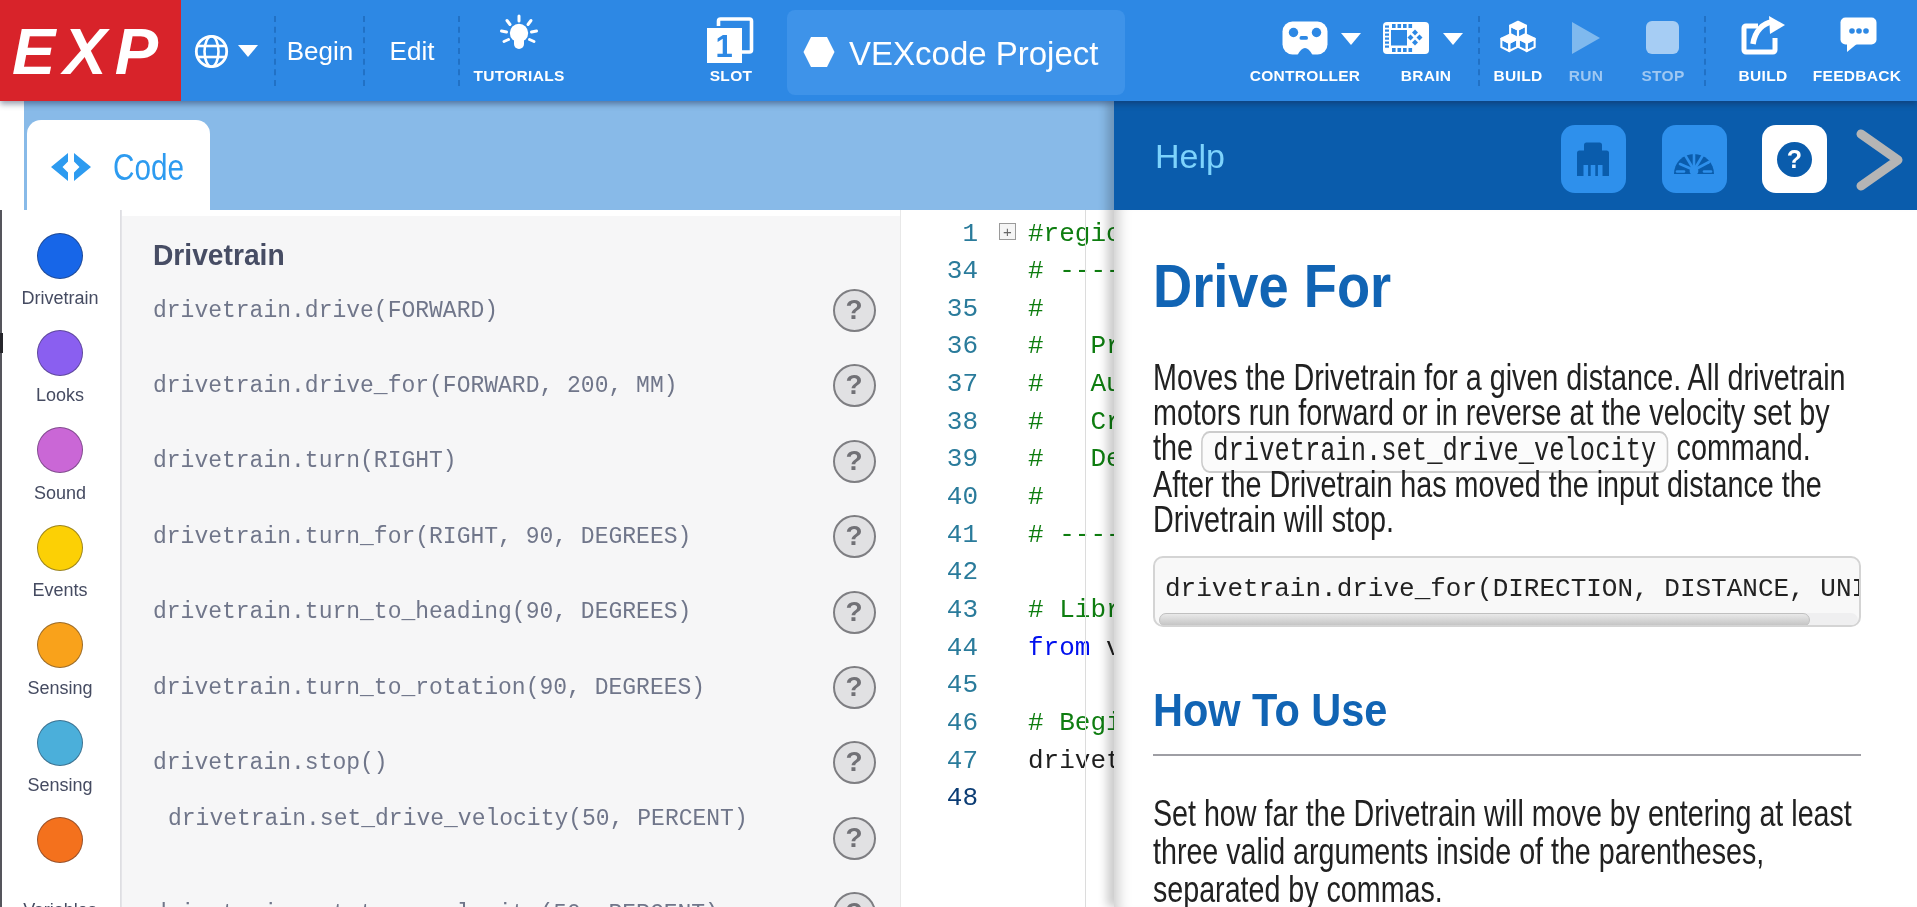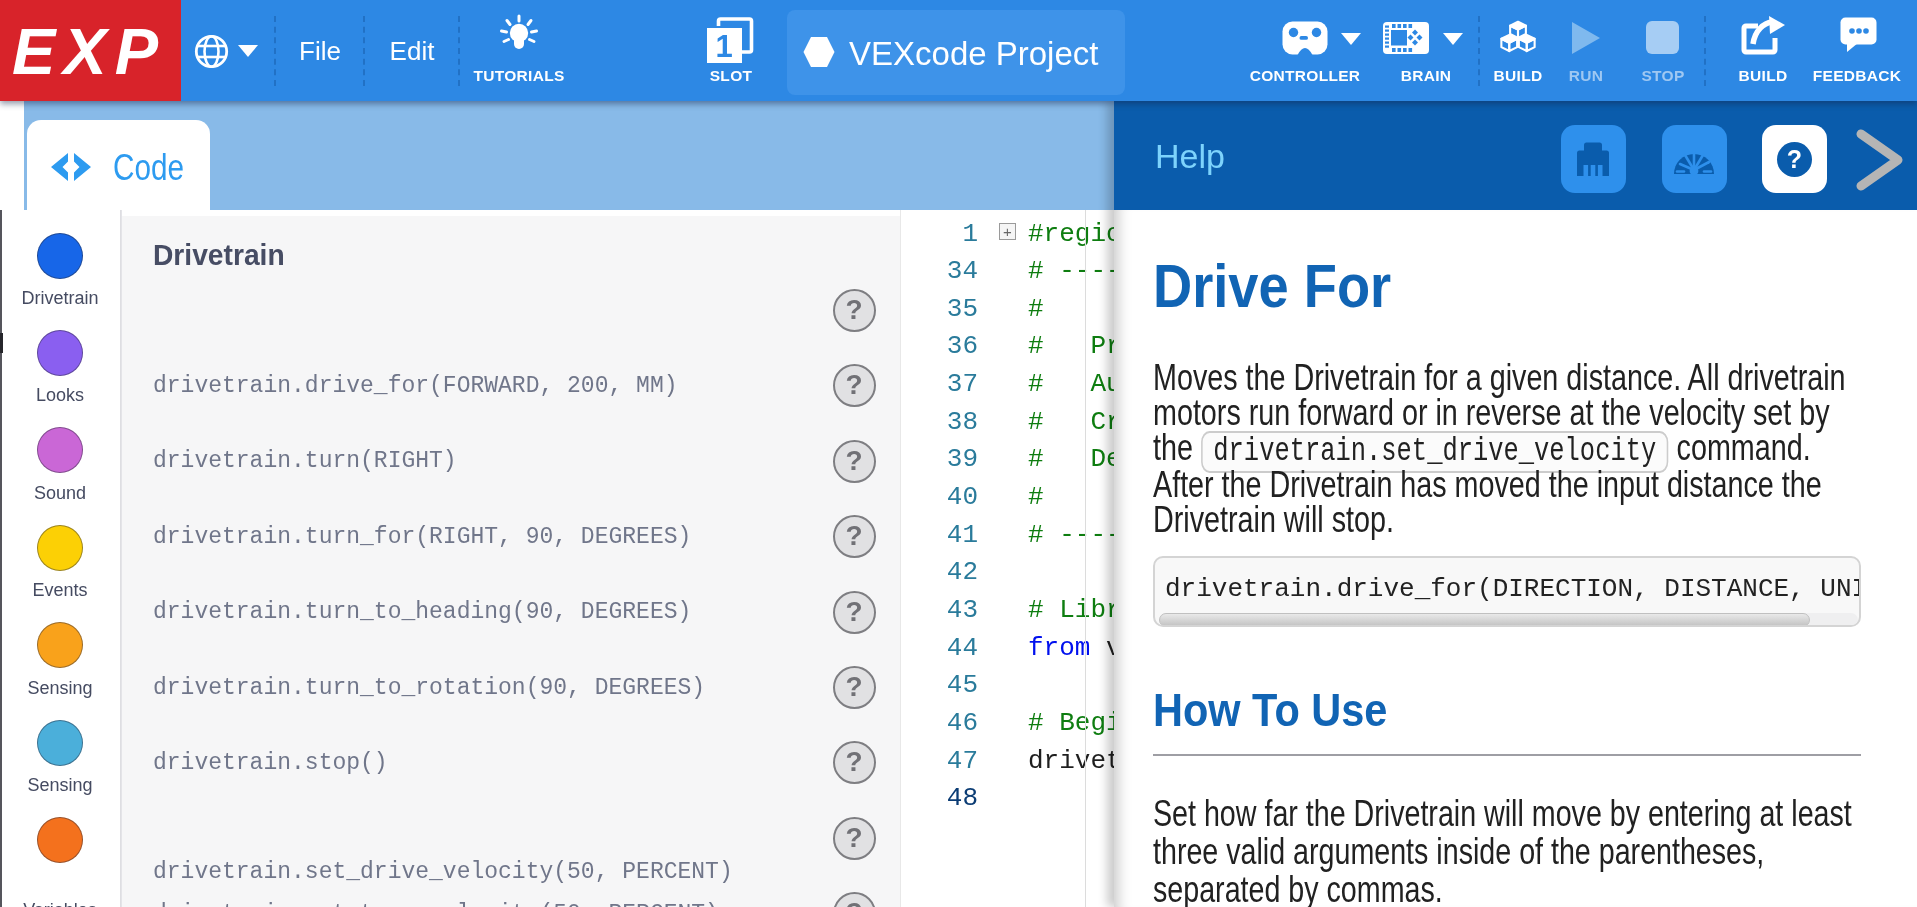--- a/index.html
+++ b/index.html
@@ -88,21 +88,21 @@
         <span>EXP</span>
       </div>
     <svg class="abs" style="left:193px; top:33px;" width="37" height="37" viewBox="0 0 37 37">
       <circle cx="18.5" cy="18.5" r="15.2" fill="none" stroke="#fff" stroke-width="2.8"></circle>
       <ellipse cx="18.5" cy="18.5" rx="7" ry="15.2" fill="none" stroke="#fff" stroke-width="2.6"></ellipse>
       <line x1="4.6" y1="13" x2="32.4" y2="13" stroke="#fff" stroke-width="2.6"></line>
       <line x1="4.6" y1="24" x2="32.4" y2="24" stroke="#fff" stroke-width="2.6"></line>
     </svg>
     <div class="caret" style="left:238px; top:45px;"></div>
     <div class="vsep" style="left:274px;"></div>
-    <div class="menu" style="left:320px;">File</div>
+    <div class="menu" style="left:320px;">Begin</div>
     <div class="vsep" style="left:363px;"></div>
     <div class="menu" style="left:412px;">Edit</div>
     <div class="vsep" style="left:458px;"></div>
     <svg class="abs" style="left:498px; top:14px;" width="42" height="44" viewBox="0 0 42 44">
       <g stroke="#fff" stroke-width="3" stroke-linecap="round">
         <line x1="21" y1="2" x2="21" y2="7"></line>
         <line x1="9" y1="6.5" x2="12" y2="10.5"></line>
         <line x1="33" y1="6.5" x2="30" y2="10.5"></line>
         <line x1="3.5" y1="17" x2="8.5" y2="18"></line>
         <line x1="38.5" y1="17" x2="33.5" y2="18"></line>
@@ -214,34 +214,35 @@
       <div class="catl" style="top: 564px;">Sensing</div>
       <div class="cat" style="top: 606.9px; background: rgb(244, 113, 29);"></div>
       <div class="catl" style="top: 642px; margin-top: 47px;">Variables</div>
     </div>
   <div id="lnotch"></div>
   <div id="ledge"></div>
 
   <div id="cmdpanel">
     <div class="whitestrip"></div>
     <div id="cmdhead">Drivetrain</div>
+  <div class="cmdrow" style="top: 86.5px;">drivetrain.drive(FORWARD)</div>
       <div class="qbtn" style="top: 79px;"><span>?</span></div>
       <div class="cmdrow" style="top: 161.9px;">drivetrain.drive_for(FORWARD, 200, MM)</div>
       <div class="qbtn" style="top: 154.4px;"><span>?</span></div>
       <div class="cmdrow" style="top: 237.3px;">drivetrain.turn(RIGHT)</div>
       <div class="qbtn" style="top: 229.8px;"><span>?</span></div>
       <div class="cmdrow" style="top: 312.7px;">drivetrain.turn_for(RIGHT, 90, DEGREES)</div>
       <div class="qbtn" style="top: 305.2px;"><span>?</span></div>
       <div class="cmdrow" style="top: 388.1px;">drivetrain.turn_to_heading(90, DEGREES)</div>
       <div class="qbtn" style="top: 380.6px;"><span>?</span></div>
       <div class="cmdrow" style="top: 463.5px;">drivetrain.turn_to_rotation(90, DEGREES)</div>
       <div class="qbtn" style="top: 456px;"><span>?</span></div>
       <div class="cmdrow" style="top: 538.9px;">drivetrain.stop()</div>
       <div class="qbtn" style="top: 531.4px;"><span>?</span></div>
-      <div class="cmdrow" style="top: 648px;">drivetrain.set_drive_velocity(50, PERCENT)</div>
+      <div class="cmdrow" style="top: 595px; margin-left: 15px;">drivetrain.set_drive_velocity(50, PERCENT)</div>
       <div class="qbtn" style="top: 606.8px;"><span>?</span></div>
       <div class="cmdrow" style="top: 689.7px;">drivetrain.set_turn_velocity(50, PERCENT)</div>
       <div class="qbtn" style="top: 682.2px;"><span>?</span></div>
     </div>
 
   <div id="editor">
     <div id="lnums">   1
   34
   35
   36

